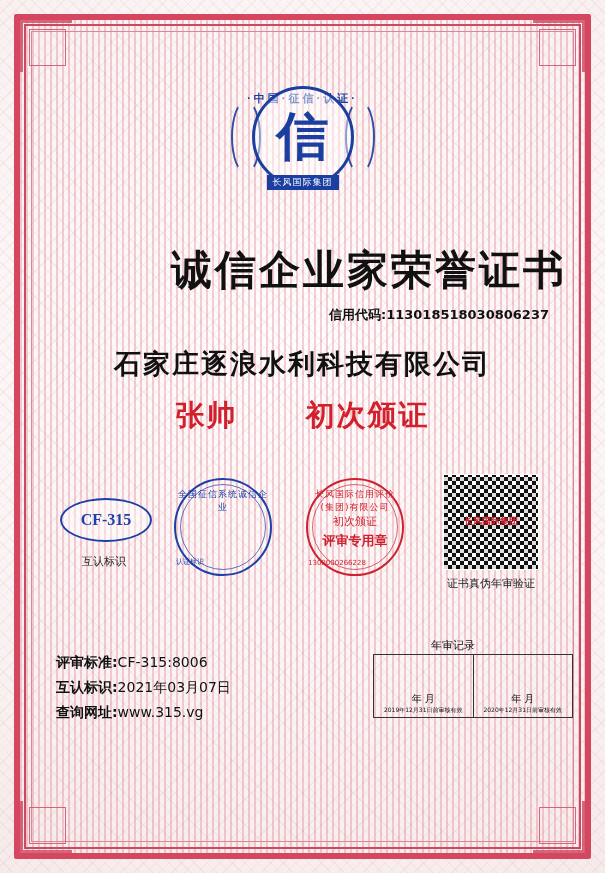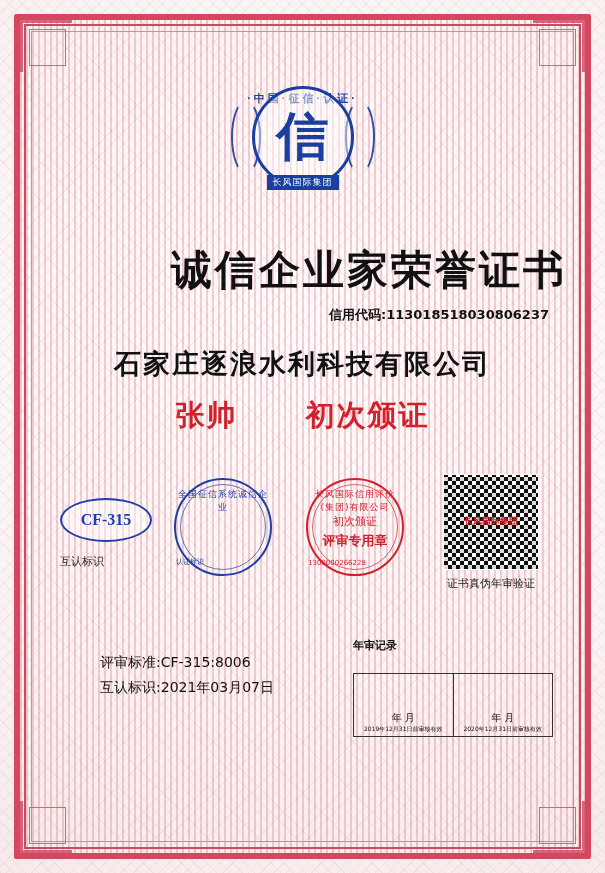--- a/index.html
+++ b/index.html
@@ -129,21 +129,21 @@
   }
   .cf315{
     position:absolute;left:16px;top:30px;
     width:88px;height:40px;border:2px solid #1f3fa8;border-radius:50%;
     display:flex;align-items:center;justify-content:center;
     color:#1f3fa8;font-weight:bold;font-size:16px;
     font-family:"Liberation Serif", serif;
     background:rgba(255,255,255,.4);
   }
   .cf315-cap{
-    position:absolute;left:16px;top:86px;width:44px;text-align:center;
+    position:absolute;left:38px;top:86px;width:44px;text-align:center;
     font-size:11px;color:#222;font-family:"DejaVu Sans", sans-serif;
   }
   .seal{
     position:absolute;width:94px;height:94px;border-radius:50%;
     top:10px;
   }
   .seal.blue{left:130px;border:2px solid #1f3fa8;}
   .seal.red{left:262px;border:2px solid #cf2230;}
   .seal .ring{
     position:absolute;left:4px;top:4px;right:4px;bottom:4px;border-radius:50%;
@@ -201,32 +201,31 @@
     font-size:11px;color:#222;font-family:"DejaVu Sans", sans-serif;
   }
 
   
   .info{
     position:absolute;left:18px;top:612px;
     font-family:"DejaVu Sans", sans-serif;
     font-size:14px;color:#111;line-height:25px;
   }
   .info .line{white-space:nowrap;}
-  .info .label{font-weight:normal;margin-left:44px;}
+  .info .label{font-weight:bold;}
 
   .review{
     position:absolute;right:14px;top:600px;width:200px;
   }
   .review-title{
-    text-align:left;font-size:11px;color:#111;margin-bottom:20px;
-    font-family:"DejaVu Sans", sans-serif;
-    font-weight:bold;
+    text-align:center;font-size:11px;color:#111;margin-bottom:1px;
+    font-family:"DejaVu Sans", sans-serif;
   }
   .review-table{
-    border:1px solid #333;border-collapse:collapse;width:200px;
+    border:1px solid #333;border-collapse:collapse;width:200px;margin-left:20px;
   }
   .review-table td{
     border:1px solid #333;height:60px;width:50%;vertical-align:bottom;
     text-align:center;padding:0 0 2px 0;
   }
   .rt-ym{font-size:10px;color:#111;font-family:"DejaVu Sans", sans-serif;}
   .rt-note{font-size:6px;color:#111;display:block;font-family:"DejaVu Sans", sans-serif;}
 </style>
 </head>
 <body>
@@ -286,20 +285,23 @@
       </div>
       <div class="qr-cap">证书真伪年审验证</div>
     </div>
 
     <div class="info">
       <div class="line">
         <span class="label">评审标准:</span><span>CF-315:8006</span>
       </div>
       <div class="line">
         <span class="label">互认标识:</span><span>2021年03月07日</span>
+      </div>
+      <div class="line">
+        <span class="label">查询网址:</span><span>www.315.vg</span>
       </div>
     </div>
 
     <div class="review">
       <div class="review-title">年审记录</div>
       <table class="review-table">
         <tbody>
             <tr>
           <td>
             <span class="rt-ym">年  月</span>

